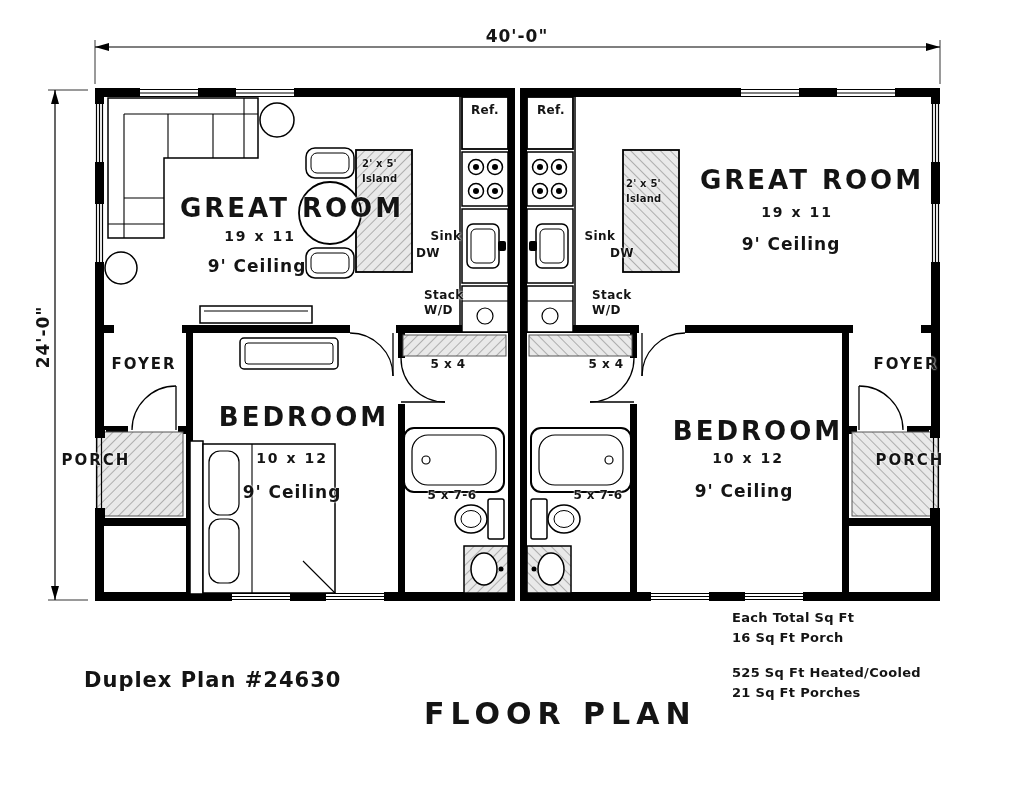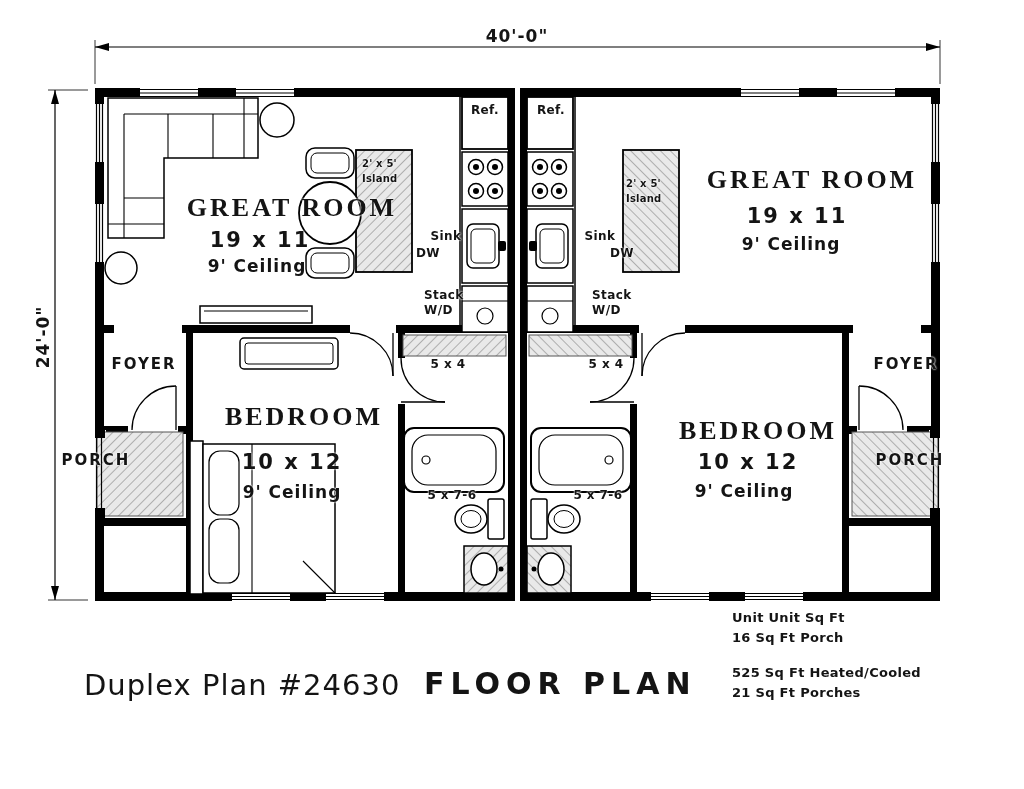--- a/index.html
+++ b/index.html
@@ -1,30 +1,30 @@
 <!DOCTYPE html>
 <html><head>
 <meta charset="utf-8">
 <style>
   html,body{margin:0;padding:0;background:#fff;}
   .sheet{position:relative;width:1024px;height:789px;background:#fff;overflow:hidden;
          font-family:"DejaVu Sans", sans-serif;color:#141414;}
   .sheet svg{position:absolute;left:0;top:0;}
   .lbl{position:absolute;font-weight:700;text-align:center;line-height:1.18;white-space:nowrap;
        text-shadow:0 0 2px #fff,0 0 2px #fff;}
-  .room-name{font-size:26px;letter-spacing:3px;font-family:Liberation Serif, serif;}
-  .room-size{font-size:21px;letter-spacing:2px;}
+  .room-name{font-size:26px;letter-spacing:3px;}
+  .room-size{font-size:14px;letter-spacing:2px;}
   .room-ceil{font-size:17px;letter-spacing:1px;}
   .small-lbl{font-size:12px;letter-spacing:.4px;}
   .tiny-lbl{font-size:10px;letter-spacing:.2px;}
   .area-lbl{font-size:15px;letter-spacing:2px;}
   .dim-lbl{font-size:17px;letter-spacing:1px;}
   .dim-vert{transform:rotate(-90deg);}
-  .plan-title{font-size:29px;font-weight:400;letter-spacing:1px;}
-  .sheet-title{font-size:30px;font-weight:700;letter-spacing:6px;}
+  .plan-title{font-size:21px;font-weight:700;letter-spacing:1px;}
+  .sheet-title{font-size:30px;font-weight:700;letter-spacing:6px;margin-top:30px;}
   .notes{position:absolute;left:732px;top:608px;font-size:13px;font-weight:700;
          line-height:19.5px;letter-spacing:.3px;}
   .notes-gap{height:16px;}
   .two-line{line-height:15px;text-align:left;}
 </style>
 </head>
 <body>
 
 <div class="sheet">
 
@@ -235,20 +235,20 @@
   <div class="lbl area-lbl" style="left:859px;top:356px;width:94px;">FOYER</div>
   <div class="lbl area-lbl" style="left:870px;top:452px;width:80px;">PORCH</div>
   <div class="lbl room-name" style="left:638px;top:416px;width:240px;">BEDROOM</div>
   <div class="lbl room-size" style="left:688px;top:450px;width:120px;">10 x 12</div>
   <div class="lbl room-ceil" style="left:684px;top:481px;width:120px;">9' Ceiling</div>
 
   <div class="plan-title" style="position:absolute;left:84px;top:668px;">Duplex Plan #24630</div>
   <div class="sheet-title" style="position:absolute;left:424px;top:666px;">FLOOR PLAN</div>
 
   <div class="notes">
-    <div>Unit Unit Sq Ft</div>
+    <div>Each Total Sq Ft</div>
     <div>16 Sq Ft Porch</div>
     <div class="notes-gap"></div>
     <div>525 Sq Ft Heated/Cooled</div>
     <div>21 Sq Ft Porches</div>
   </div>
 
 </div>
 
 </body></html>

